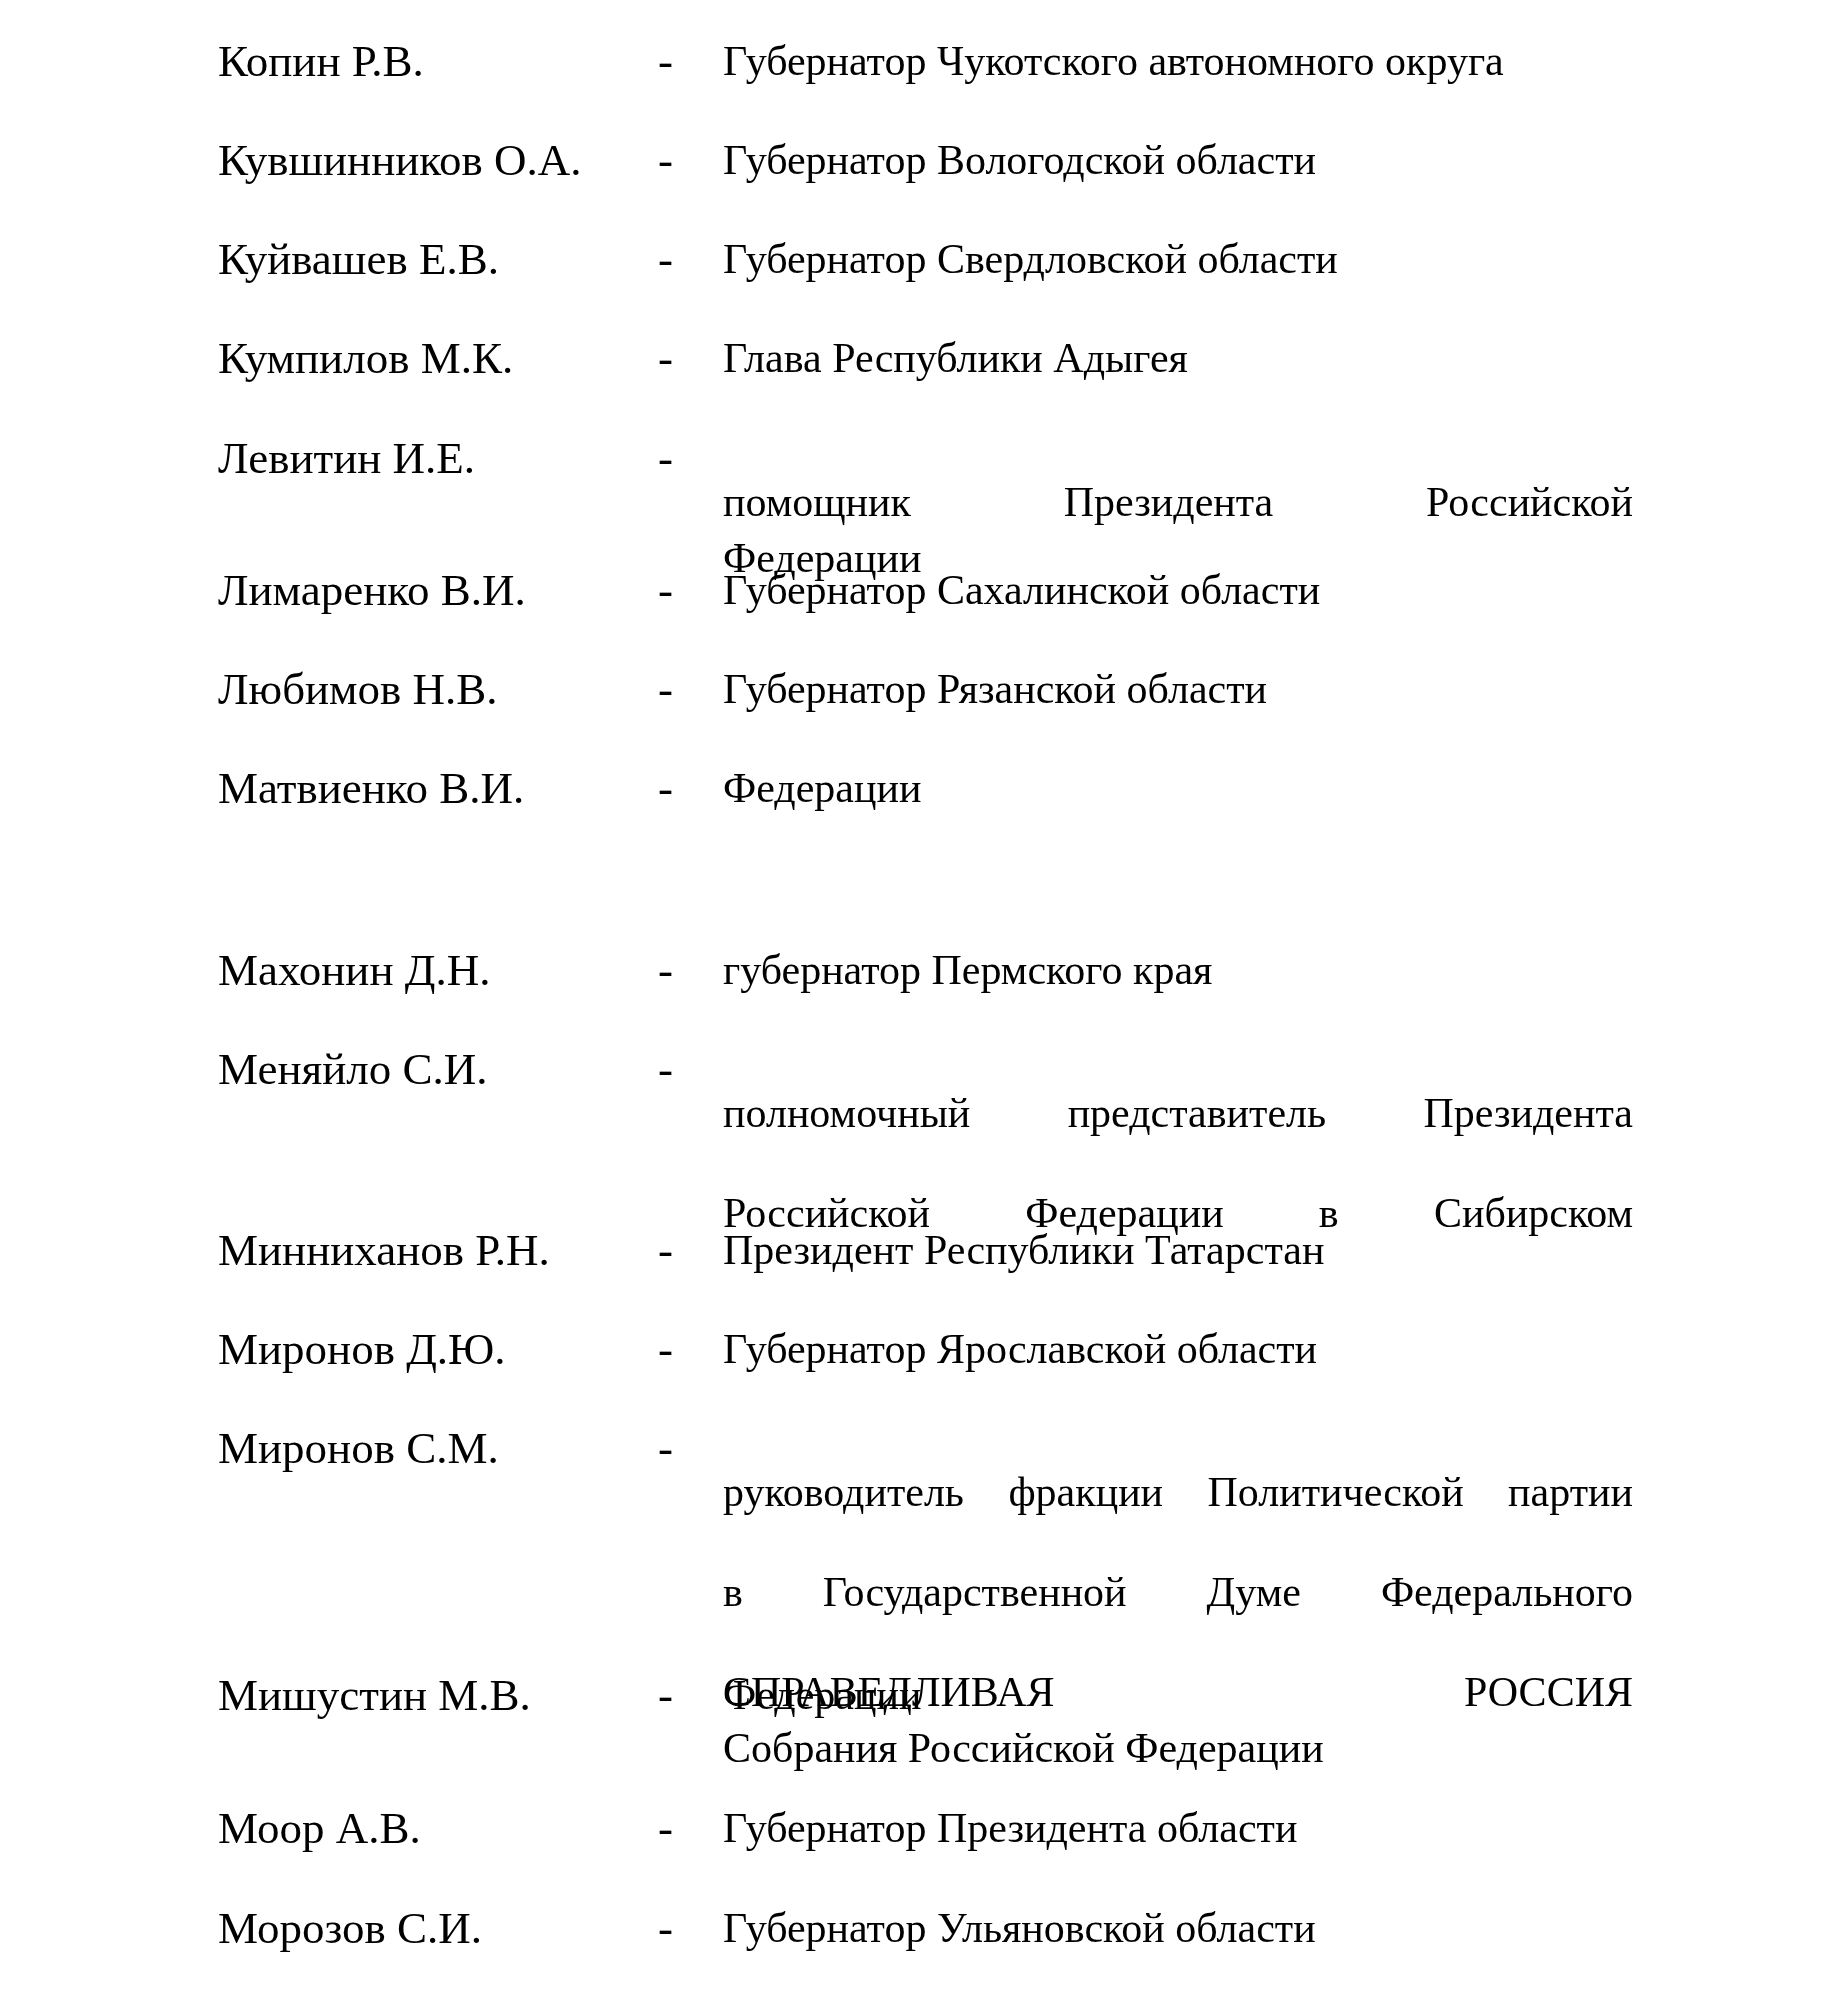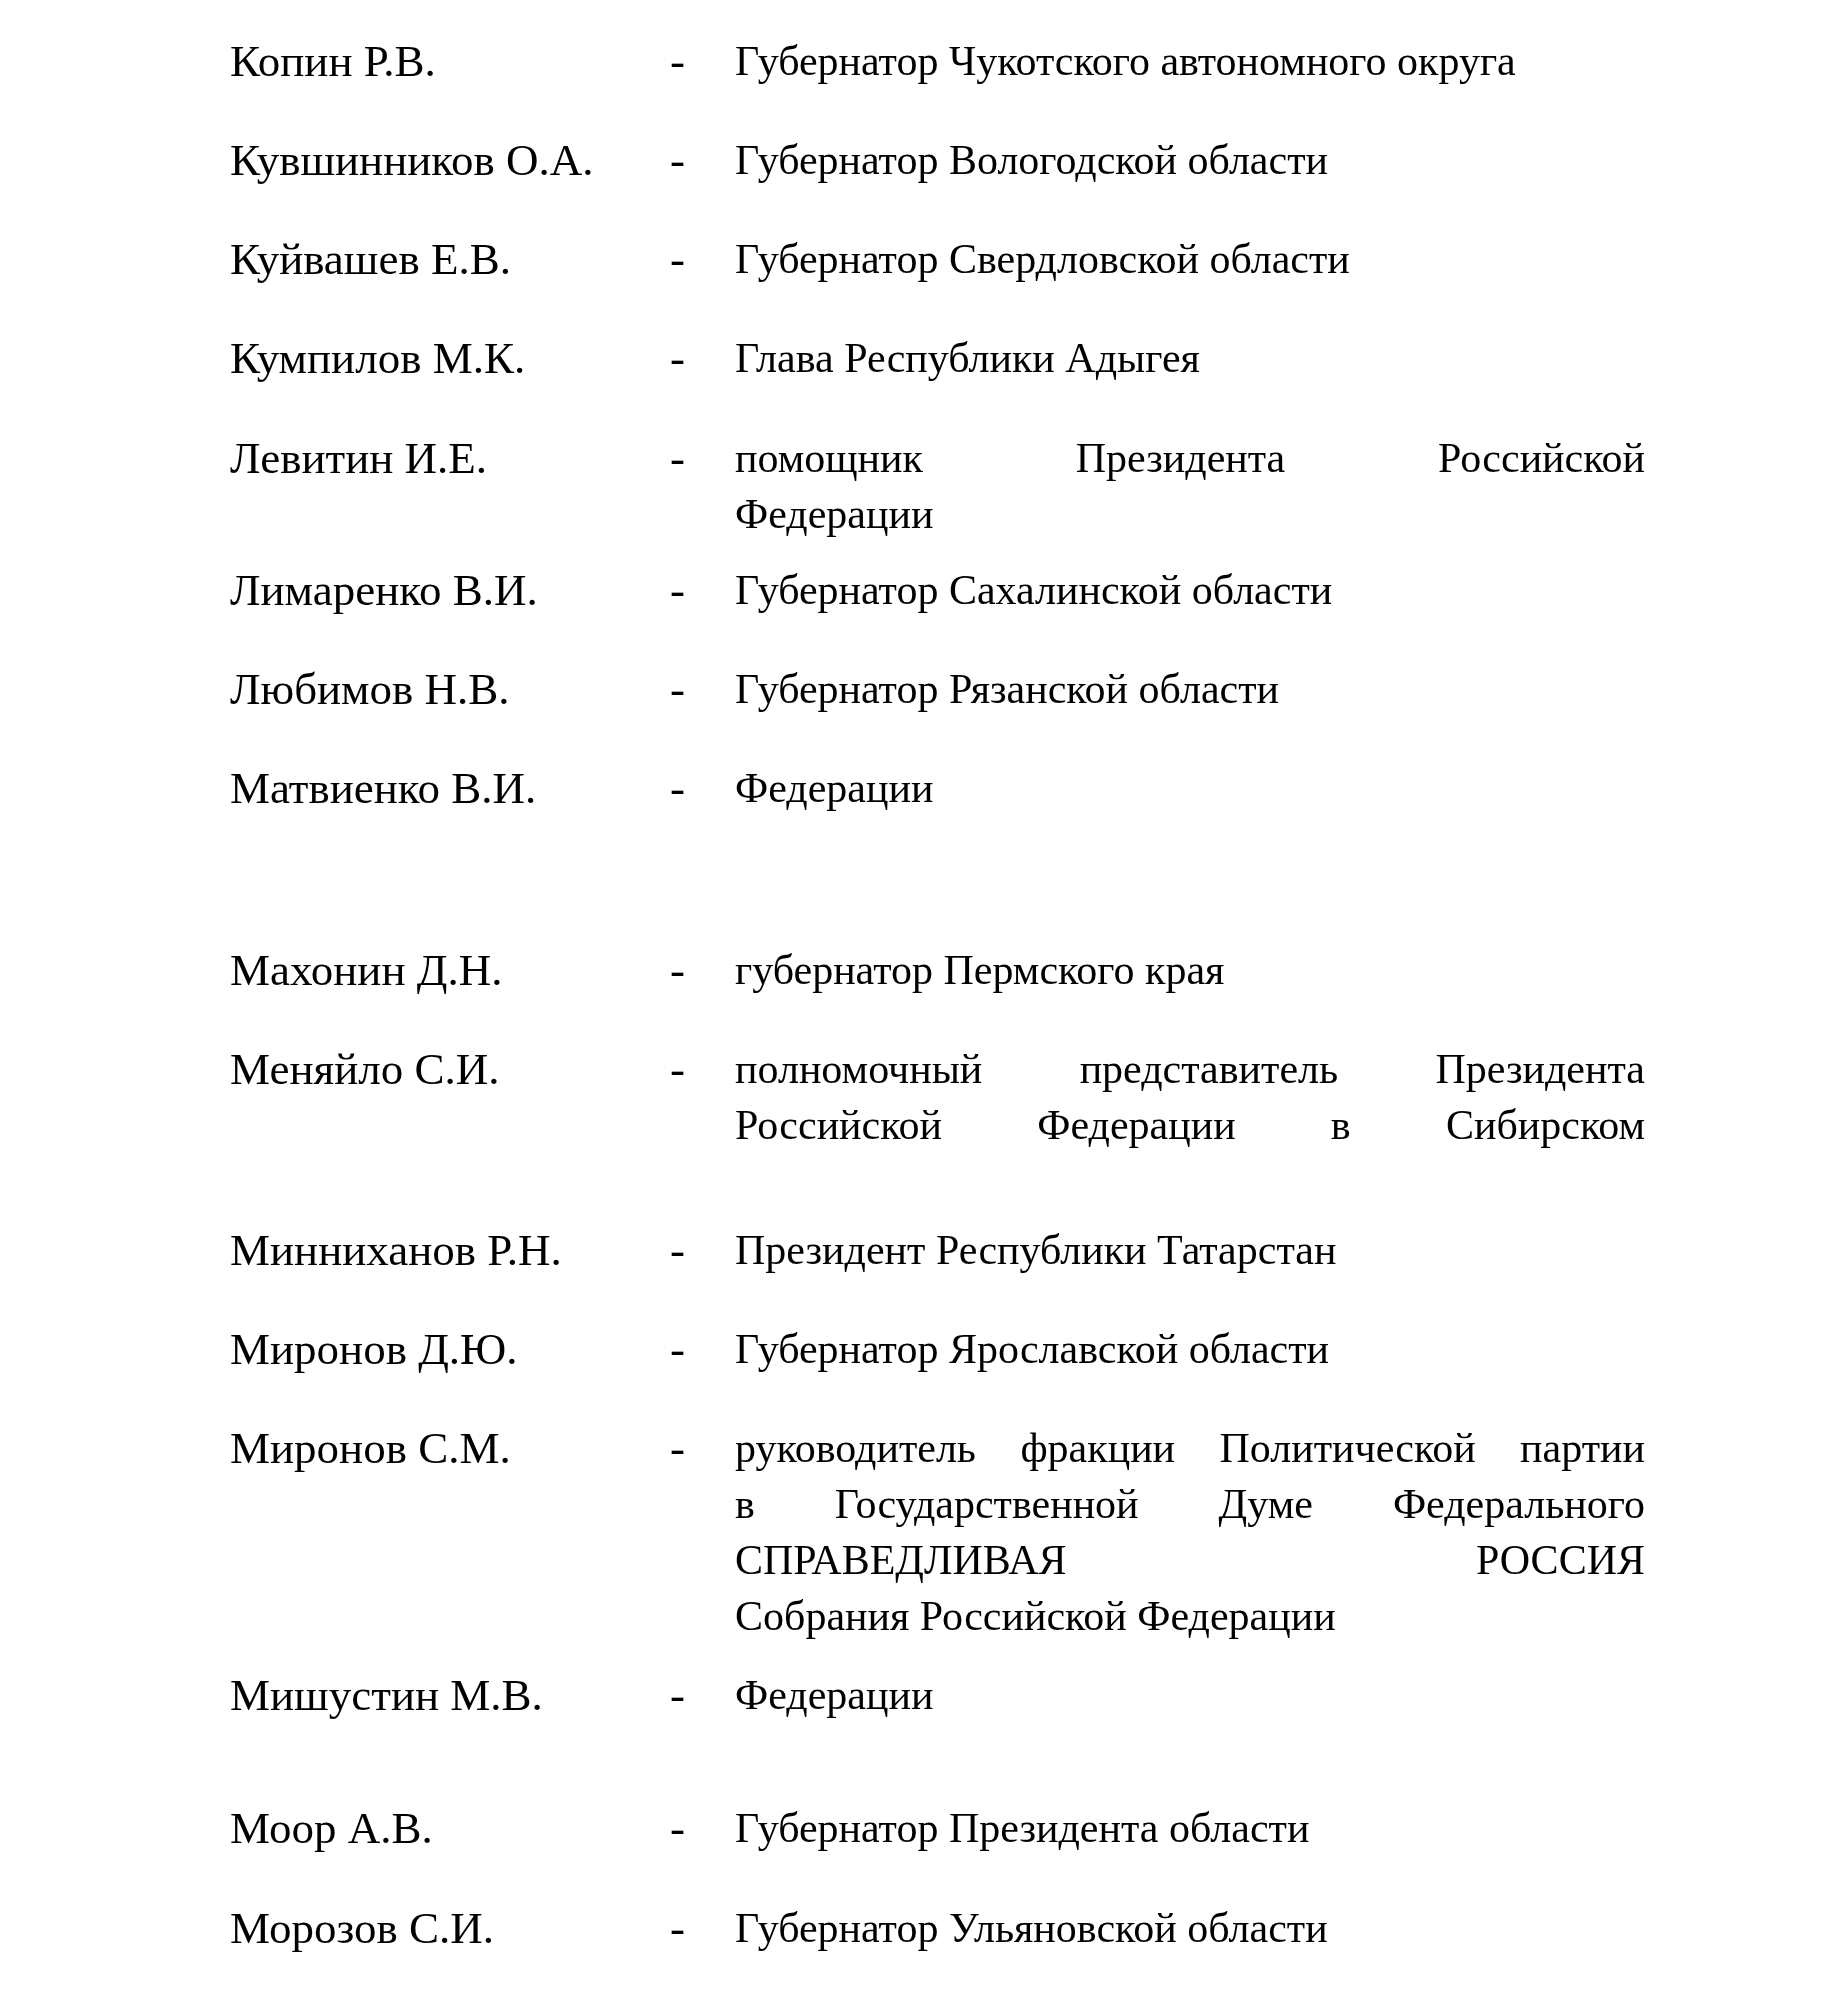--- a/index.html
+++ b/index.html
@@ -1,36 +1,36 @@
 <!DOCTYPE html>
 <html style="font-size:12px"><head>
 <meta charset="utf-8">
 <style>
   html, body { margin: 0; padding: 0; background: #ffffff; }
   body {
     width: 1846px; height: 1995px; position: relative; overflow: hidden;
     font-family: "Liberation Serif", "DejaVu Serif", serif;
     color: #000000;
   }
-  .page { position: absolute; left: 16px; top: 0; width: 1654px; height: 1995px; }
+  .page { position: absolute; left: 4px; top: 0; width: 1654px; height: 1995px; }
   .entry { position: absolute; left: 0; width: 1846px; }
   .name {
     position: absolute; left: 214px; top: 0;
     font-size: 45px; line-height: 56px; white-space: nowrap;
   }
   .dash {
     position: absolute; left: 654px; top: 0;
     font-size: 45px; line-height: 56px;
   }
   .desc {
     position: absolute; left: 719px; width: 910px; top: 0;
     font-size: 42px; line-height: 56px;
   }
   .line { display: block; white-space: nowrap; }
-  .line.justify { text-align: justify; text-align-last: justify; white-space: normal; }
+  .line.justify { text-align: justify; text-align-last: justify; white-space: normal; margin-top: 44px; }
 </style>
 </head>
 <body>
 
 <div class="page" id="page">
     <div class="entry" style="top: 33px;">
       <div class="name">Копин Р.В.</div>
       <div class="dash">-</div>
       <div class="desc">
         <span class="line">Губернатор Чукотского автономного округа</span>

